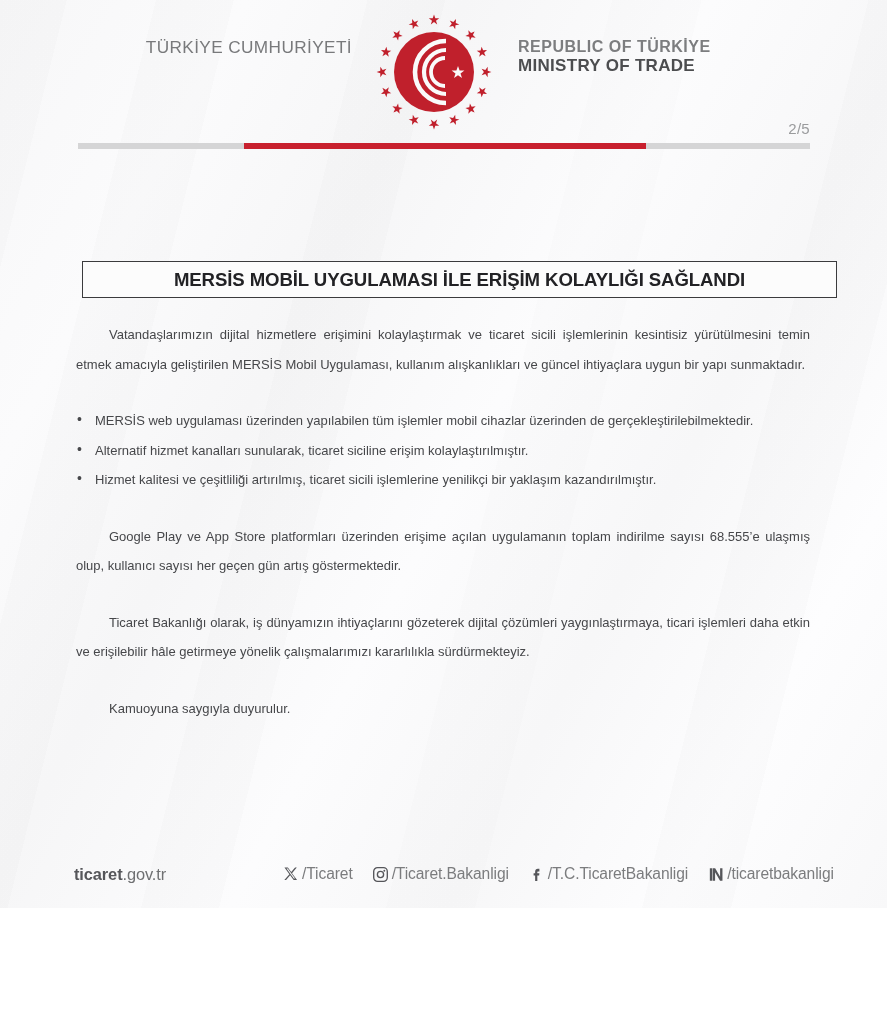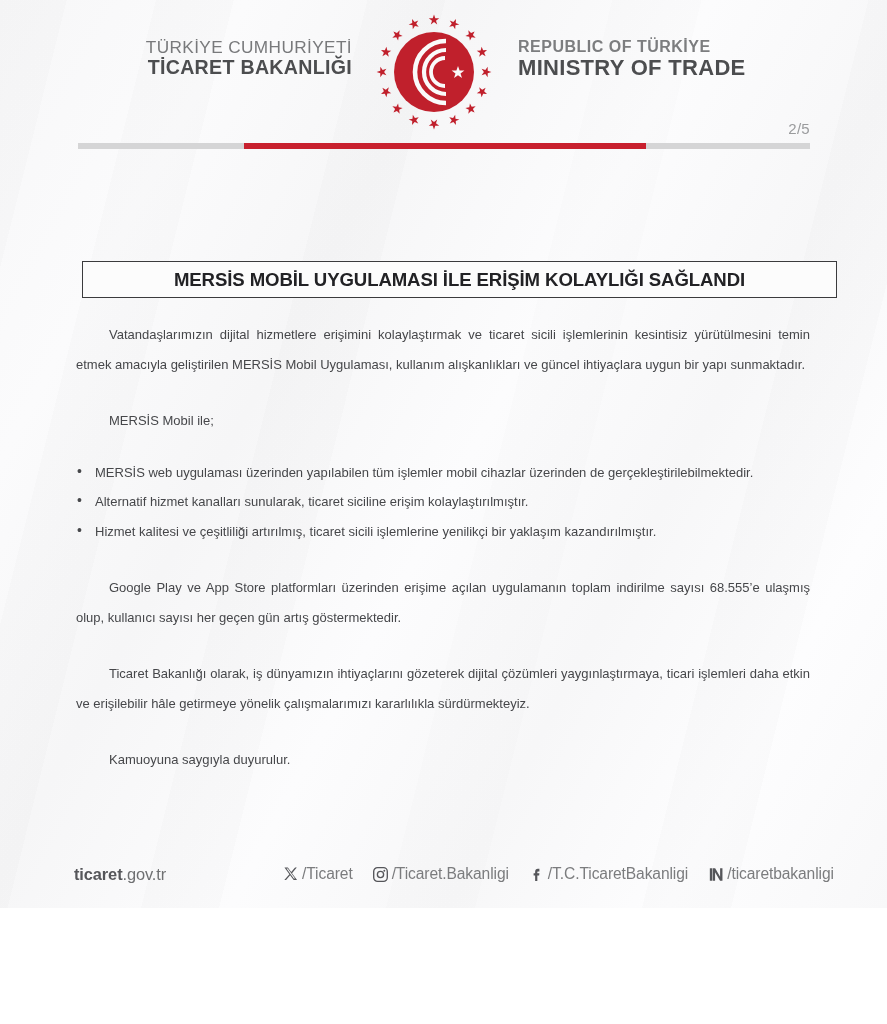--- a/index.html
+++ b/index.html
@@ -73,21 +73,21 @@
   }
   .brand-en .line1 {
     display: block;
     font-size: 16px;
     letter-spacing: 0.5px;
     color: #7c7d7f;
     font-weight: 700;
   }
   .brand-en .line2 {
     display: block;
-    font-size: 22px;
+    font-size: 17px;
     letter-spacing: 0.3px;
     color: #4c4d4f;
     font-weight: 700;
   }
   .emblem {
     position: absolute;
     left: 376px;
     top: 14px;
     width: 116px;
     height: 116px;
@@ -227,21 +227,20 @@
 </style>
 </head>
 <body>
 
 <div class="page">
 
   <div class="header">
 
     <div class="brand-tr">
       <span class="line1">TÜRKİYE CUMHURİYETİ</span>
-      <span class="line2">TİCARET BAKANLIĞI</span>
     </div>
 
     <div class="emblem">
       <svg viewBox="0 0 116 116" width="116" height="116" aria-hidden="true">
         <g fill="#c0202c">
 
           <g id="starring">
             <g transform="translate(58,58)">
               <g transform="rotate(0) translate(0,-52)">
                   <polygon points="0,-5.4 1.3,-1.7 5.2,-1.7 2,0.7 3.2,4.4 0,2.1 -3.2,4.4 -2,0.7 -5.2,-1.7 -1.3,-1.7"></polygon>
@@ -326,21 +325,20 @@
   </div>
 
   <div class="title-box">
     <span class="title-text">MERSİS MOBİL UYGULAMASI İLE ERİŞİM KOLAYLIĞI SAĞLANDI</span>
   </div>
 
   <div class="body">
 
     <p class="para">Vatandaşlarımızın dijital hizmetlere erişimini kolaylaştırmak ve ticaret sicili işlemlerinin kesintisiz yürütülmesini temin etmek amacıyla geliştirilen MERSİS Mobil Uygulaması, kullanım alışkanlıkları ve güncel ihtiyaçlara uygun bir yapı sunmaktadır.</p>
 
-    <p class="lead-line">MERSİS Mobil ile;</p>
 
     <ul class="bullets">
       <li>MERSİS web uygulaması üzerinden yapılabilen tüm işlemler mobil cihazlar üzerinden de gerçekleştirilebilmektedir.</li>
       <li class="nojustify">Alternatif hizmet kanalları sunularak, ticaret siciline erişim kolaylaştırılmıştır.</li>
       <li>Hizmet kalitesi ve çeşitliliği artırılmış, ticaret sicili işlemlerine yenilikçi bir yaklaşım kazandırılmıştır.</li>
     </ul>
 
     <p class="para">Google Play ve App Store platformları üzerinden erişime açılan uygulamanın toplam indirilme sayısı 68.555’e ulaşmış olup, kullanıcı sayısı her geçen gün artış göstermektedir.</p>
 
     <p class="para">Ticaret Bakanlığı olarak, iş dünyamızın ihtiyaçlarını gözeterek dijital çözümleri yaygınlaştırmaya, ticari işlemleri daha etkin ve erişilebilir hâle getirmeye yönelik çalışmalarımızı kararlılıkla sürdürmekteyiz.</p>

